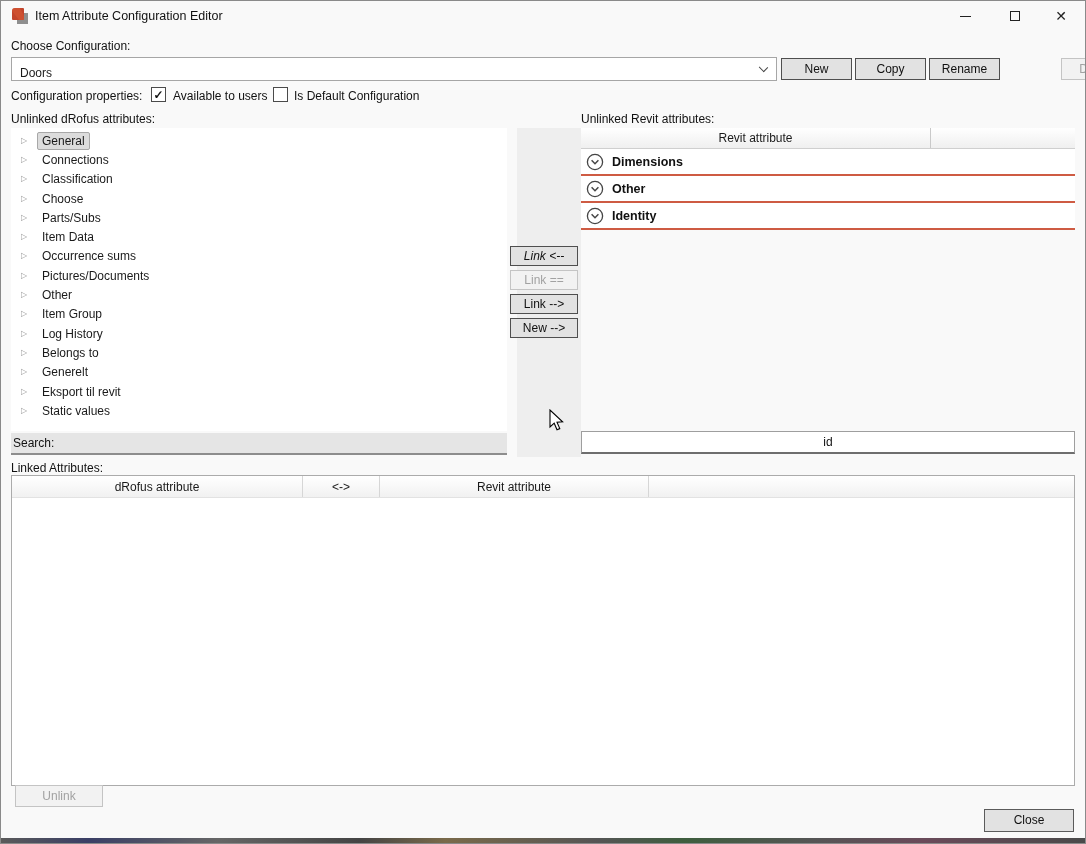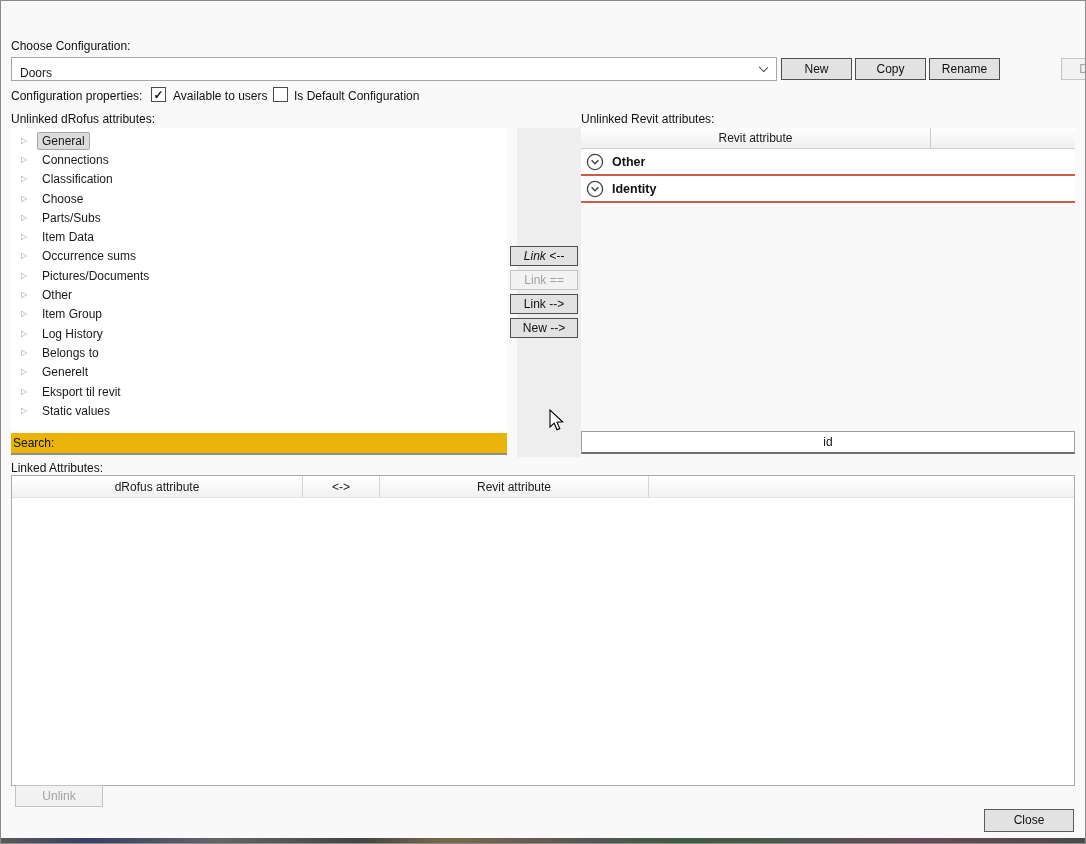--- a/index.html
+++ b/index.html
@@ -31,21 +31,21 @@
   #cb-available { left:150px; } #cb-default { left:272px; }
 
   
   .tree-panel { position:absolute; left:10px; top:127px; width:496px; height:303px; background:#fff; padding-top:3px; overflow:hidden; }
   .tree-row { height:19.3px; display:flex; align-items:center; padding-left:10px; }
   .expander { width:16px; color:#9b9b9b; font-size:8px; line-height:1; }
   .tree-label { padding:1px 4px; border-radius:2px; border:1px solid transparent; }
   .tree-label.selected { background:#dcdcdc; border-color:#a8a8a8; }
 
   
-  .search-left { position:absolute; left:10px; top:432px; width:496px; height:22px; background:#eab308; border-bottom:2px solid #8d8d8d; padding:3px 2px 0 2px; color:#111; }
+  .search-left { position:absolute; left:10px; top:432px; width:496px; height:22px; background:#e5e5e5; border-bottom:2px solid #8d8d8d; padding:3px 2px 0 2px; color:#111; }
 
   
   .mid-strip { position:absolute; left:516px; top:127px; width:64px; height:329px; background:#eeeeee; }
   .btn.mid { left:509px; width:68px; height:20px; line-height:18px; }
   #btn-link-left { top:245px;font-style:italic; } #btn-link-eq { top:269px; } #btn-link-right { top:293px; } #btn-new-right { top:317px; }
 
   
   .revit-panel { position:absolute; left:580px; top:127px; width:494px; background:#fff; }
   .revit-header { height:21px; background:linear-gradient(#ffffff,#efefef); border-bottom:1px solid #cfcfcf; position:relative; display:flex; }
   .revit-header .h1 { width:350px; text-align:center; line-height:21px; border-right:1px solid #c9c9c9; }
@@ -70,20 +70,37 @@
   .bottom-strip { position:absolute; left:0; bottom:0; width:100%; height:5px;
     background:linear-gradient(90deg,#5a5a5a 0%,#3a3f66 8%,#666 20%,#444 33%,#7a6a4a 41%,#555 55%,#3e5e3e 63%,#555 75%,#6a4a5a 85%,#4a4a4a 100%); }
 
   .cursor { position:absolute; left:548px; top:408px; }
 </style>
 </head>
 <body>
 
 <div id="window">
 
+  <div class="titlebar">
+    <svg class="app-icon" viewBox="0 0 18 18">
+      <rect x="6" y="6" width="11" height="11" fill="#8f8f8f"></rect>
+      <path d="M1 4 Q1 1 4 1 L12 1 Q13 1 13 2 L13 12 Q13 13 12 13 L2 13 Q1 13 1 12 Z" fill="#c2452c"></path>
+      <path d="M1 4 Q1 1 4 1 L9 1 L13 9 L13 12 Q13 13 12 13 L8 13 Z" fill="#d85a35" opacity="0.55"></path>
+    </svg>
+    <div class="title-text">Item Attribute Configuration Editor</div>
+    <div class="win-btn win-min">
+        <span class="min-glyph"></span>
+      </div>
+    <div class="win-btn win-max">
+        <span class="max-glyph"></span>
+      </div>
+    <div class="win-btn win-close">
+        <span>✕</span>
+      </div>
+  </div>
 
   <label class="sec" style="left:10px; top:38px;">Choose Configuration:</label>
   <div class="combo">
     <span>Doors</span>
     <span class="chev"></span>
   </div>
   <div class="btn top" id="btn-new">New</div>
   <div class="btn top" id="btn-copy">Copy</div>
   <div class="btn top" id="btn-rename">Rename</div>
   <div class="btn top disabled" id="btn-delete">Delete</div>
@@ -168,20 +185,27 @@
 
   <div class="mid-strip"></div>
   <div class="btn mid" id="btn-link-left">Link &lt;--</div>
   <div class="btn mid disabled" id="btn-link-eq">Link ==</div>
   <div class="btn mid" id="btn-link-right">Link --&gt;</div>
   <div class="btn mid" id="btn-new-right">New --&gt;</div>
 
   <div class="revit-panel">
     <div class="revit-header">
       <div class="h1">Revit attribute</div>
+    </div>
+    <div class="group-row">
+      <svg class="chev-circle" viewBox="0 0 18 18">
+          <circle cx="9" cy="9" r="7.6" fill="none" stroke="#454545" stroke-width="1.3"></circle>
+          <path d="M5.6 7.3 L9 10.7 L12.4 7.3" fill="none" stroke="#454545" stroke-width="1.5"></path>
+        </svg>
+      <span class="glabel">Dimensions</span>
     </div>
     <div class="group-row">
       <svg class="chev-circle" viewBox="0 0 18 18">
           <circle cx="9" cy="9" r="7.6" fill="none" stroke="#454545" stroke-width="1.3"></circle>
           <path d="M5.6 7.3 L9 10.7 L12.4 7.3" fill="none" stroke="#454545" stroke-width="1.5"></path>
         </svg>
       <span class="glabel">Other</span>
     </div>
     <div class="group-row">
       <svg class="chev-circle" viewBox="0 0 18 18">

